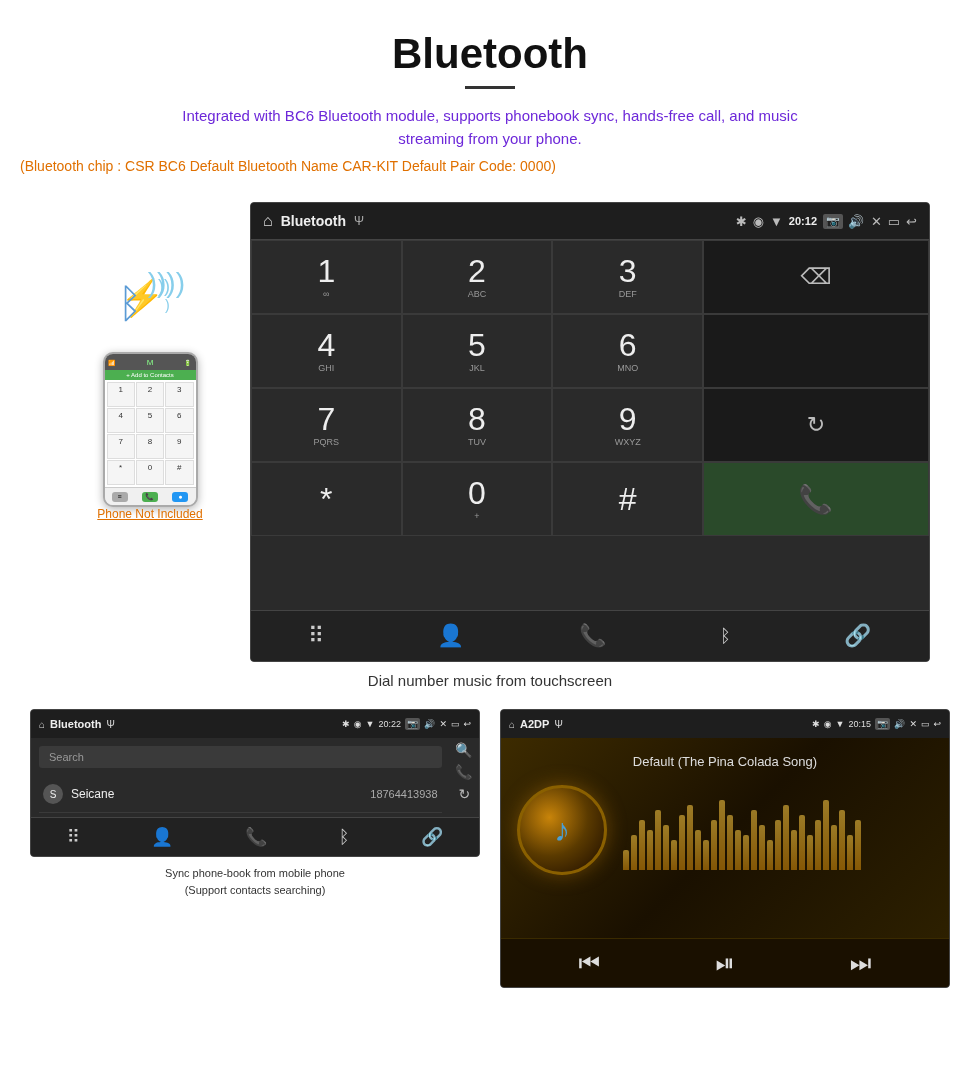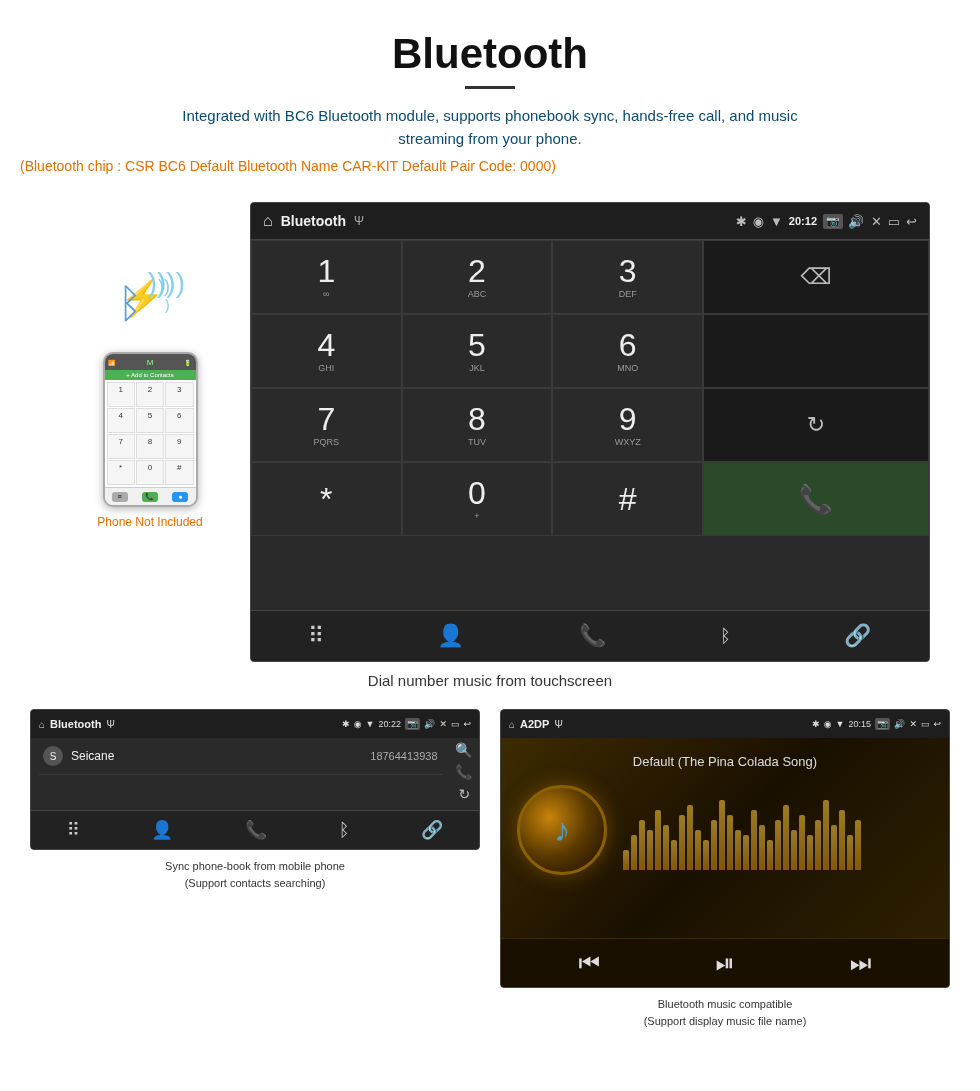--- a/index.html
+++ b/index.html
@@ -22,21 +22,21 @@
       color: #111;
     }
     .title-underline {
       width: 50px;
       height: 3px;
       background: #333;
       margin: 8px auto 16px;
     }
     .page-desc {
       font-size: 15px;
-      color: #0c4a6e;
+      color: #6d28d9;
       max-width: 680px;
       margin: 0 auto 8px;
       line-height: 1.5;
     }
     .orange-info {
       color: #e07000;
       font-size: 14px;
       text-align: left;
       margin-bottom: 18px;
     }
@@ -148,22 +148,22 @@
       font-size: 7px;
       display: flex;
       align-items: center;
       justify-content: center;
     }
     .phone-bottom-btn.green { background: #4caf50; color: #fff; }
     .phone-bottom-btn.blue { background: #2196f3; color: #fff; }
     .phone-not-included {
       color: #e07000;
       font-size: 12px;
-      margin-top: 8px;
       text-align: center;
+      text-decoration: underline;
     }
 
     
     .car-screen-main {
       width: 680px;
       background: #2a2a2a;
       border-radius: 4px;
       overflow: hidden;
       border: 1px solid #444;
       flex-shrink: 0;
@@ -589,20 +589,23 @@
           <span>20:22</span>
           <span style="background:#555;padding:1px 2px;border-radius:2px;">📷</span>
           <span>🔊</span>
           <span>✕</span>
           <span>▭</span>
           <span>↩</span>
         </div>
       </div>
       <div style="display:flex;">
         <div style="flex:1;">
+          <div class="phonebook-search">
+            <span>Search</span>
+          </div>
           <div class="phonebook-list">
             <div class="phonebook-item">
               <div class="pb-letter">S</div>
               <span class="pb-name">Seicane</span>
               <span class="pb-number">18764413938</span>
             </div>
           </div>
         </div>
         <div class="pb-right-icons">
           <span class="pb-icon">🔍</span>
@@ -683,19 +686,15 @@
               <div class="viz-bar" style="height: 50px;"></div>
             </div>
         </div>
       </div>
       <div class="music-controls">
         <span class="music-ctrl-btn">⏮</span>
         <span class="music-ctrl-btn">⏯</span>
         <span class="music-ctrl-btn">⏭</span>
       </div>
     </div>
-    <div class="bottom-caption">
-      <span>Bluetooth music compatible</span><br>
-      <span>(Support display music file name)</span>
-    </div>
   </div>
 
 </div>
 
 </body></html>

